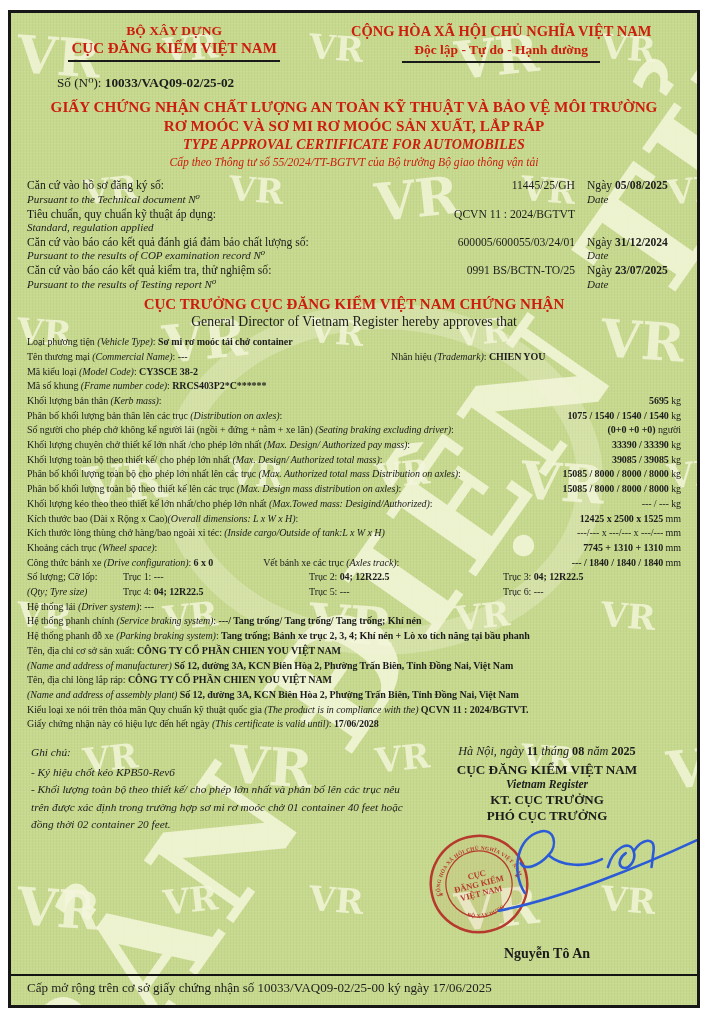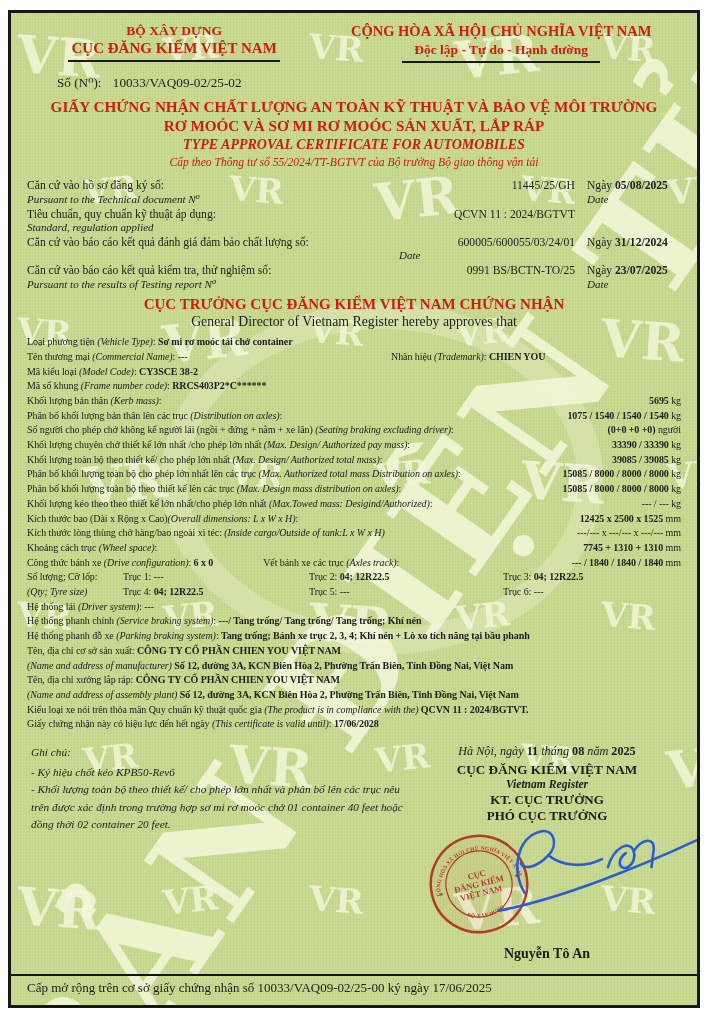--- a/index.html
+++ b/index.html
@@ -33,21 +33,21 @@
   .hdr-right{width:55%;text-align:center;}
   .hdr-ministry{font-size:13.5px;font-weight:bold;}
   .hdr-agency{font-size:15px;font-weight:bold;margin-top:1px;}
   .hdr-nation{font-size:14.5px;font-weight:bold;}
   .hdr-motto{font-size:13.5px;font-weight:bold;margin-top:2px;}
   .rule{height:1.6px;background:#1a1a1a;margin:3px auto 0 auto;}
   .rule-left{width:212px;}
   .rule-right{width:198px;}
 
   .cert-no{margin:12px 0 2px 30px;font-size:13.2px;}
-  .cert-no .cn-value{font-weight:normal;margin-left:8px;}
+  .cert-no .cn-value{font-weight:bold;}
 
   .title{text-align:center;color:var(--red);margin-top:6px;line-height:1.3;}
   .title-l1,.title-l2{font-size:15.2px;font-weight:bold;}
   .title-l3{font-size:14px;font-weight:bold;font-style:italic;}
   .title-l4{font-size:11.6px;font-style:italic;margin-top:1px;}
 
   .refs{margin-top:9px;font-size:11.6px;}
   .ref-row{display:grid;grid-template-columns:1fr 188px 106px;line-height:13.6px;margin-bottom:1px;}
   .ref-vi{white-space:nowrap;}
   .ref-val{text-align:right;font-weight:normal;white-space:nowrap;}
@@ -175,20 +175,21 @@
           <div class="ref-val">QCVN 11 : 2024/BGTVT</div>
           <div class="ref-date"></div>
           <div class="ref-en">Standard, regulation applied</div>
           <div></div>
           <div class="ref-en ref-date"></div>
         </div>
         <div class="ref-row">
           <div class="ref-vi">Căn cứ vào báo cáo kết quả đánh giá đảm bảo chất lượng số:</div>
           <div class="ref-val">600005/600055/03/24/01</div>
           <div class="ref-date"><span>Ngày </span><b>31/12/2024</b></div>
+          <div class="ref-en">Pursuant to the results of COP examination record N⁰</div>
           <div></div>
           <div class="ref-en ref-date">Date</div>
         </div>
         <div class="ref-row">
           <div class="ref-vi">Căn cứ vào báo cáo kết quả kiểm tra, thử nghiệm số:</div>
           <div class="ref-val">0991 BS/BCTN-TO/25</div>
           <div class="ref-date"><span>Ngày </span><b>23/07/2025</b></div>
           <div class="ref-en">Pursuant to the results of Testing report N⁰</div>
           <div></div>
           <div class="ref-en ref-date">Date</div>
@@ -283,21 +284,21 @@
         <div class="spec-row">
           <div class="spec-label"><span>Hệ thống phanh đỗ xe </span><span class="si">(Parking braking system)</span><span>: </span><span class="sb">Tang trống; Bánh xe trục 2, 3, 4; Khí nén + Lò xo tích năng tại bầu phanh</span></div>
         </div>
         <div class="spec-row">
           <div class="spec-label"><span>Tên, địa chỉ cơ sở sản xuất: </span><span class="sb">CÔNG TY CỔ PHẦN CHIEN YOU VIỆT NAM</span></div>
         </div>
         <div class="spec-row">
           <div class="spec-label"><span class="si">(Name and address of manufacturer) </span><span class="sb">Số 12, đường 3A, KCN Biên Hòa 2, Phường Trấn Biên, Tỉnh Đồng Nai, Việt Nam</span></div>
         </div>
         <div class="spec-row">
-          <div class="spec-label"><span>Tên, địa chỉ xưởng lắp ráp: </span><span class="sb">CÔNG TY CỔ PHẦN CHIEN YOU VIỆT NAM</span></div>
+          <div class="spec-label"><span>Tên, địa chỉ lòng lắp ráp: </span><span class="sb">CÔNG TY CỔ PHẦN CHIEN YOU VIỆT NAM</span></div>
         </div>
         <div class="spec-row">
           <div class="spec-label"><span class="si">(Name and address of assembly plant) </span><span class="sb">Số 12, đường 3A, KCN Biên Hòa 2, Phường Trấn Biên, Tỉnh Đồng Nai, Việt Nam</span></div>
         </div>
         <div class="spec-row">
           <div class="spec-label"><span>Kiểu loại xe nói trên thỏa mãn Quy chuẩn kỹ thuật quốc gia </span><span class="si">(The product is in compliance with the)</span><span> </span><span class="sb">QCVN 11 : 2024/BGTVT.</span></div>
         </div>
         <div class="spec-row">
           <div class="spec-label"><span>Giấy chứng nhận này có hiệu lực đến hết ngày </span><span class="si">(This certificate is valid until)</span><span>: </span><span class="sb">17/06/2028</span></div>
         </div>

